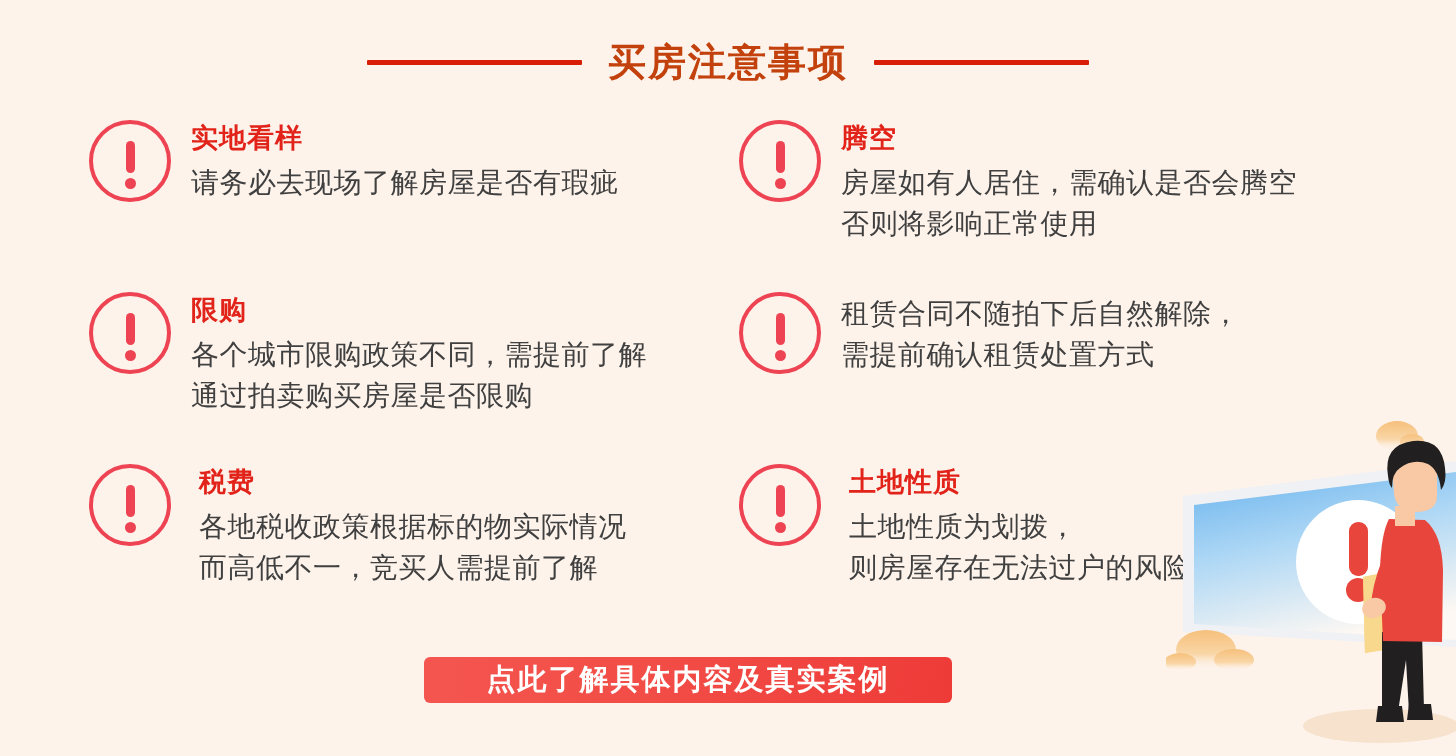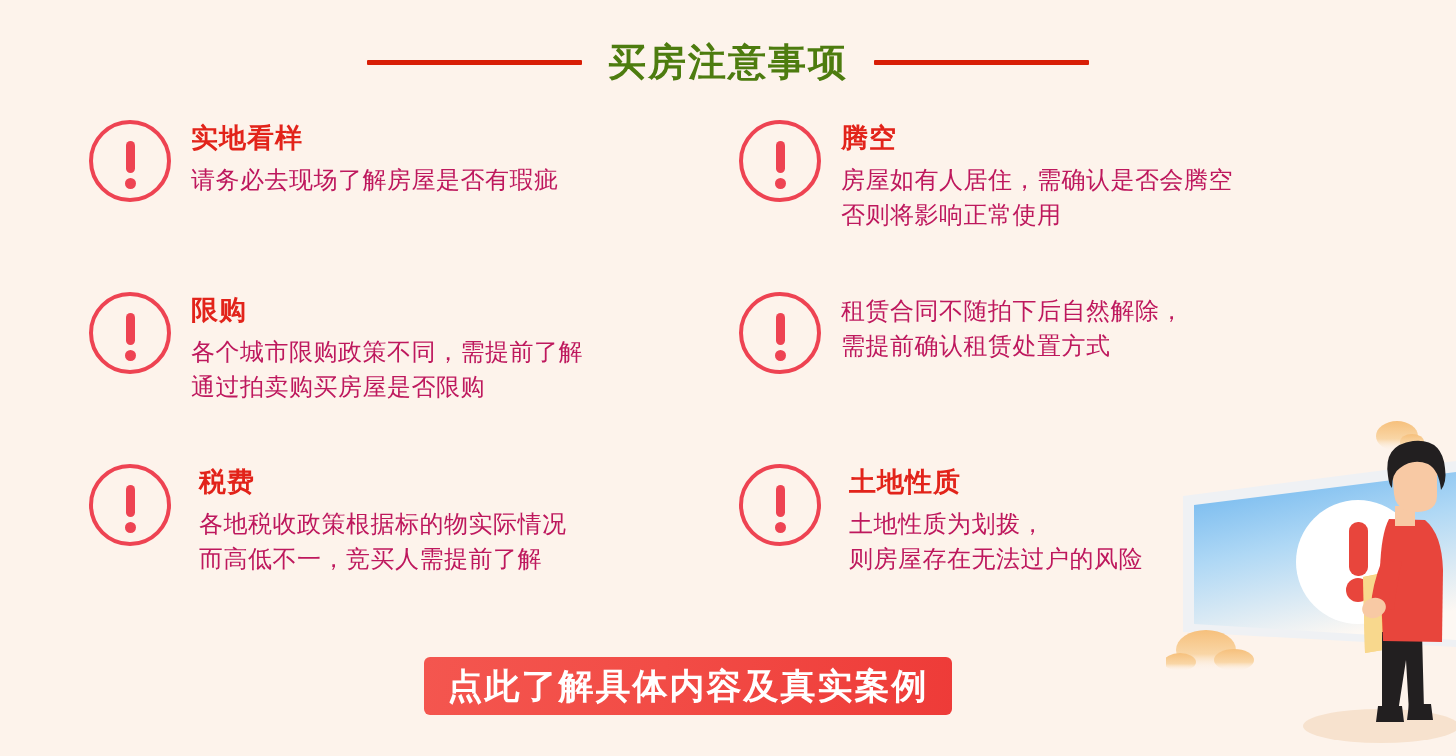--- a/index.html
+++ b/index.html
@@ -36,21 +36,21 @@
   }
   .rule {
     width: 215px;
     height: 5px;
     background: #D81E06;
     border-radius: 1px;
   }
   .title {
     font-size: 38px;
     font-weight: bold;
-    color: #4d7c0f;
+    color: #c2410c;
     letter-spacing: 2px;
     white-space: nowrap;
     line-height: 1;
   }
 
   
   .grid {
     position: absolute;
     top: 112px;
     left: 0;
@@ -111,40 +111,40 @@
   }
   .item-title {
     font-size: 27px;
     font-weight: bold;
     color: #E2231A;
     line-height: 1.2;
     letter-spacing: 1px;
     margin-bottom: 9px;
   }
   .item-line {
-    font-size: 24px;
-    color: #be185d;
+    font-size: 28px;
+    color: #404040;
     line-height: 1.45;
     letter-spacing: 0.5px;
     white-space: nowrap;
   }
 
   
   .cta {
     position: absolute;
     left: 424px;
     top: 657px;
     width: 528px;
-    height: 58px;
+    height: 46px;
     border: none;
     border-radius: 6px;
     background: linear-gradient(100deg, #F4564F 0%, #F24C46 45%, #EE3B38 100%);
     color: #FFFFFF;
     font-family: "Liberation Sans", "DejaVu Sans", sans-serif;
-    font-size: 35px;
+    font-size: 29px;
     font-weight: bold;
     letter-spacing: 2px;
     cursor: pointer;
     padding: 0;
   }
 
   
   .illu {
     position: absolute;
     right: 0;

